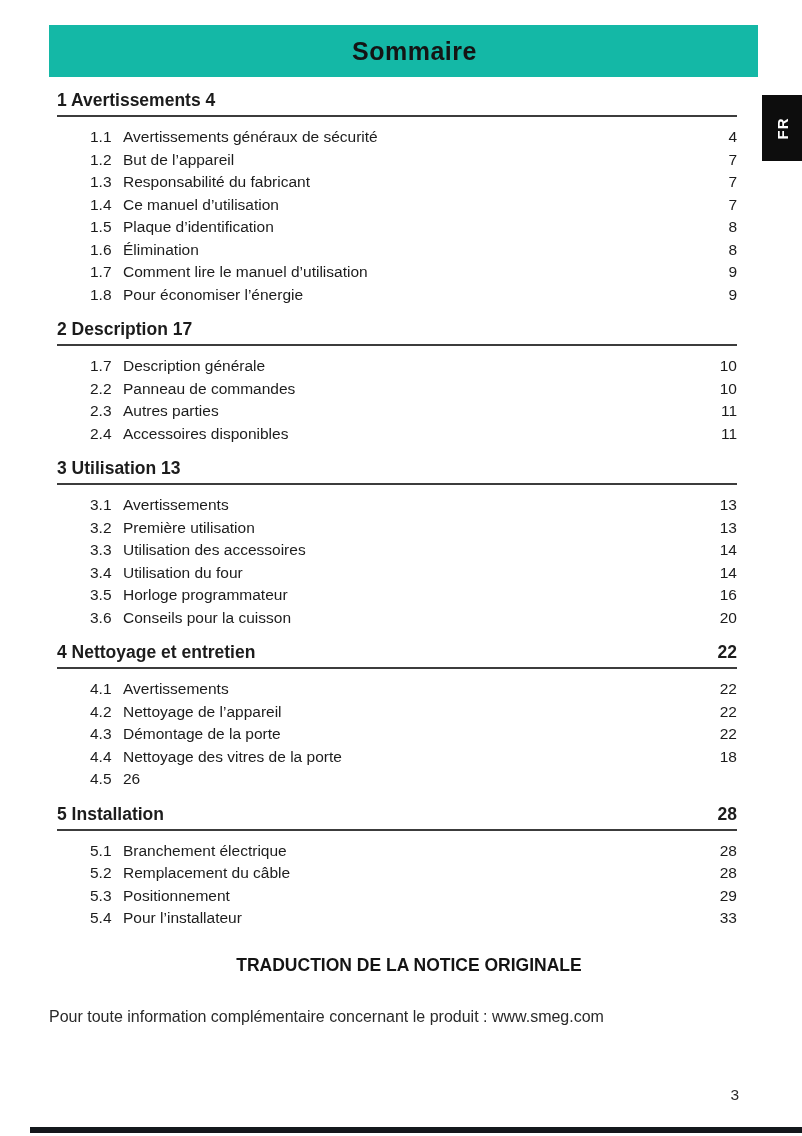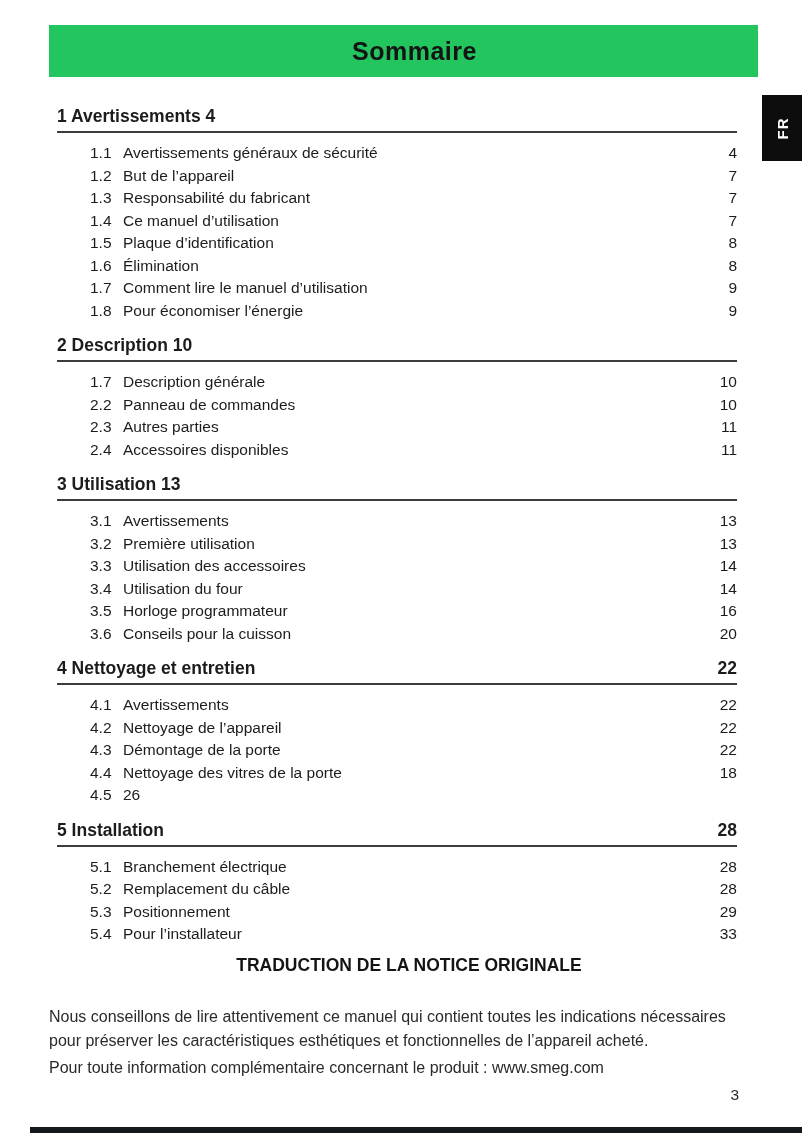--- a/index.html
+++ b/index.html
@@ -8,41 +8,41 @@
     width: 802px; height: 1136px;
     position: relative;
     overflow: hidden;
     font-family: "Liberation Sans", sans-serif;
     color: #1c1c1c;
   }
   
   .header-bar {
     position: absolute; left: 49px; top: 25px;
     width: 709px; height: 52px;
-    background: #22c55e;
+    background: #14b8a6;
     display: flex; align-items: center; justify-content: center; padding-left: 22px;
   }
   .header-bar h1 {
     font-size: 25px; font-weight: bold; color: #141414; letter-spacing: 0.5px;
   }
   
   .lang-tab {
     position: absolute; right: 0; top: 95px;
     width: 40px; height: 66px;
     background: #0d0d0d;
     display: flex; align-items: center; justify-content: center;
   }
   .lang-tab span {
     display: block;
     transform: rotate(-90deg);
     color: #ffffff; font-weight: bold; font-size: 15px; letter-spacing: 1px;
   }
   
   .toc {
-    position: absolute; left: 57px; top: 90px; width: 680px; margin-top: 16px;
+    position: absolute; left: 57px; top: 90px; width: 680px;
   }
   .toc-section { margin-bottom: 13px; }
   .sec-head {
     display: flex; justify-content: space-between; align-items: baseline;
     font-weight: bold; font-size: 17.5px; line-height: 21px;
     padding-bottom: 4px;
     border-bottom: 2px solid #3c3c3c;
   }
   .sec-head .sec-page { font-weight: bold; }
   .entries { padding-top: 9px; }
@@ -136,21 +136,21 @@
   <div class="entry">
     <span class="num">1.8</span>
     <span class="title">Pour économiser l’énergie</span>
     <span class="pg">9</span>
   </div>
 </div>
   </div>
 
   <div class="toc-section">
     <div class="sec-head">
-      <span class="sec-title">2 Description 10</span>
+      <span class="sec-title">2 Description 17</span>
       <span class="sec-page"></span>
     </div>
     <div class="entries">
   <div class="entry">
     <span class="num">1.7</span>
     <span class="title">Description générale</span>
     <span class="pg">10</span>
   </div>
 
   <div class="entry">
@@ -283,18 +283,17 @@
     <span class="title">Pour l’installateur</span>
     <span class="pg">33</span>
   </div>
 </div>
   </div>
 </div>
 
 <h2 class="translation-heading">TRADUCTION DE LA NOTICE ORIGINALE</h2>
 
 <div class="footer-text">
-  <p>Nous conseillons de lire attentivement ce manuel qui contient toutes les indications nécessaires pour préserver les caractéristiques esthétiques et fonctionnelles de l’appareil acheté.</p>
   <p>Pour toute information complémentaire concernant le produit : www.smeg.com</p>
 </div>
 
 <div class="page-number">3</div>
 <div class="bottom-bar"></div>
 
 </body></html>

